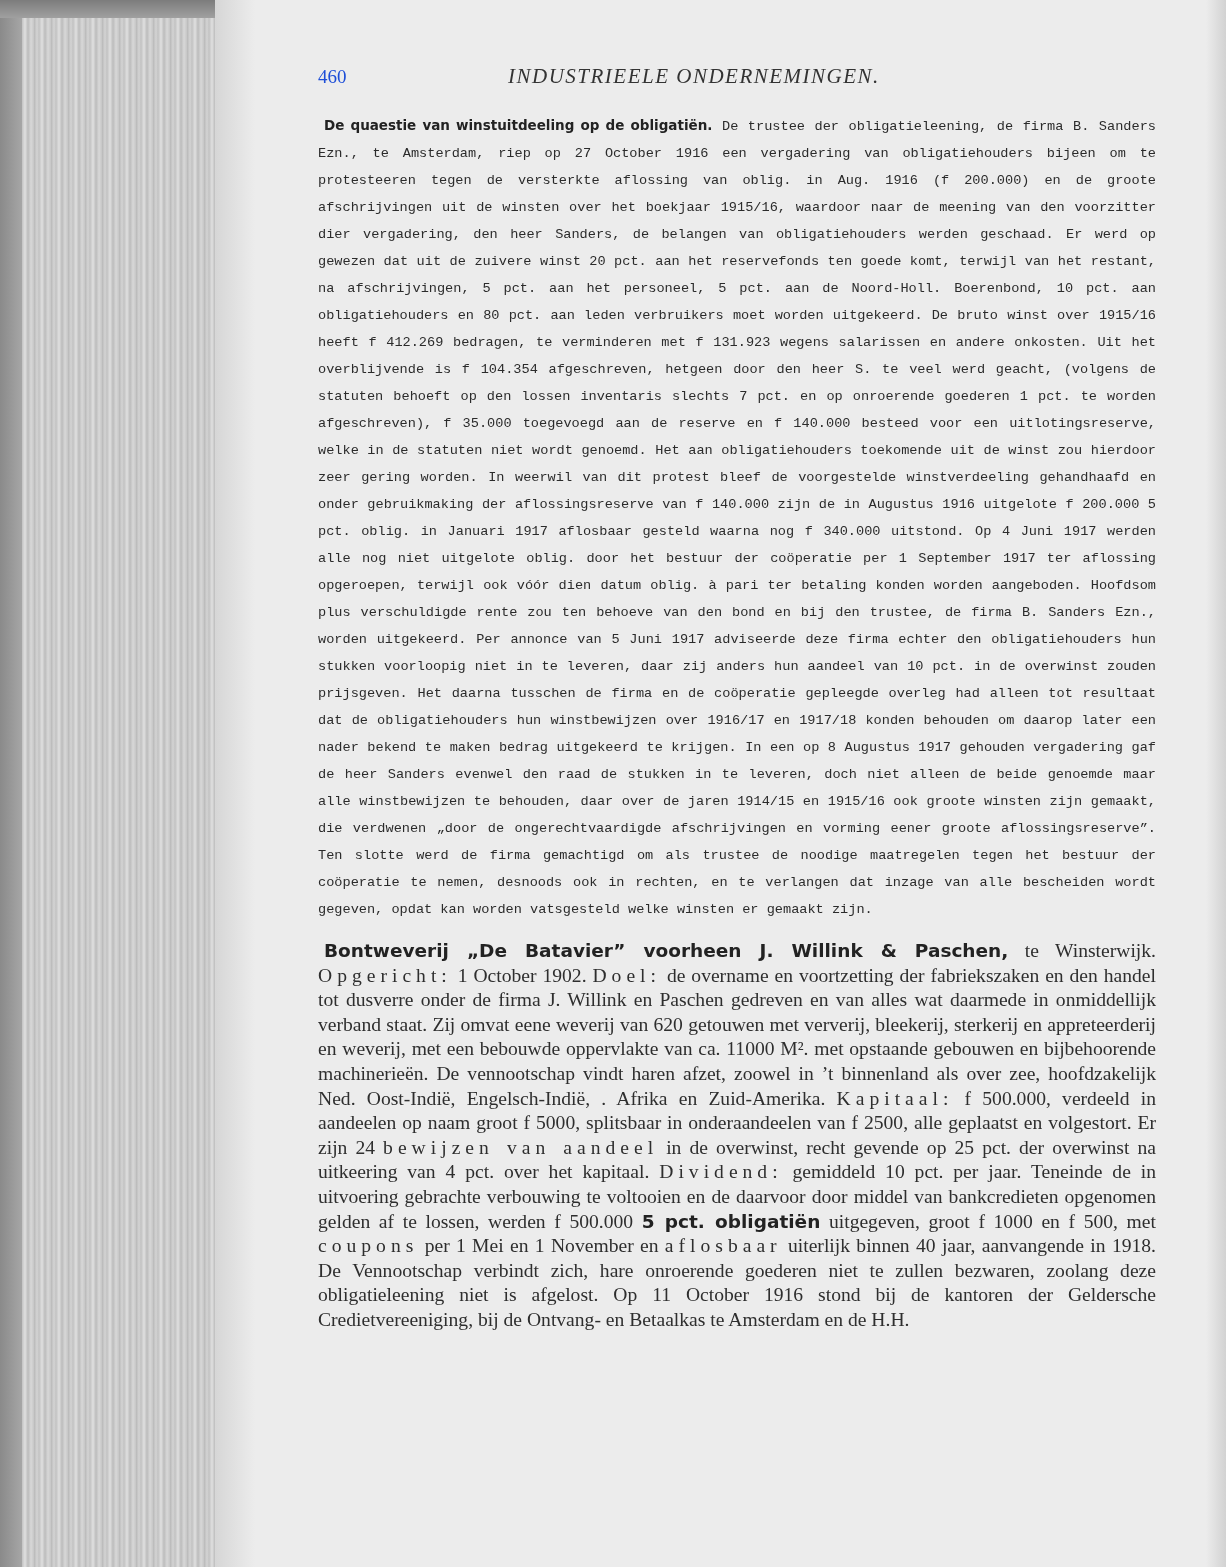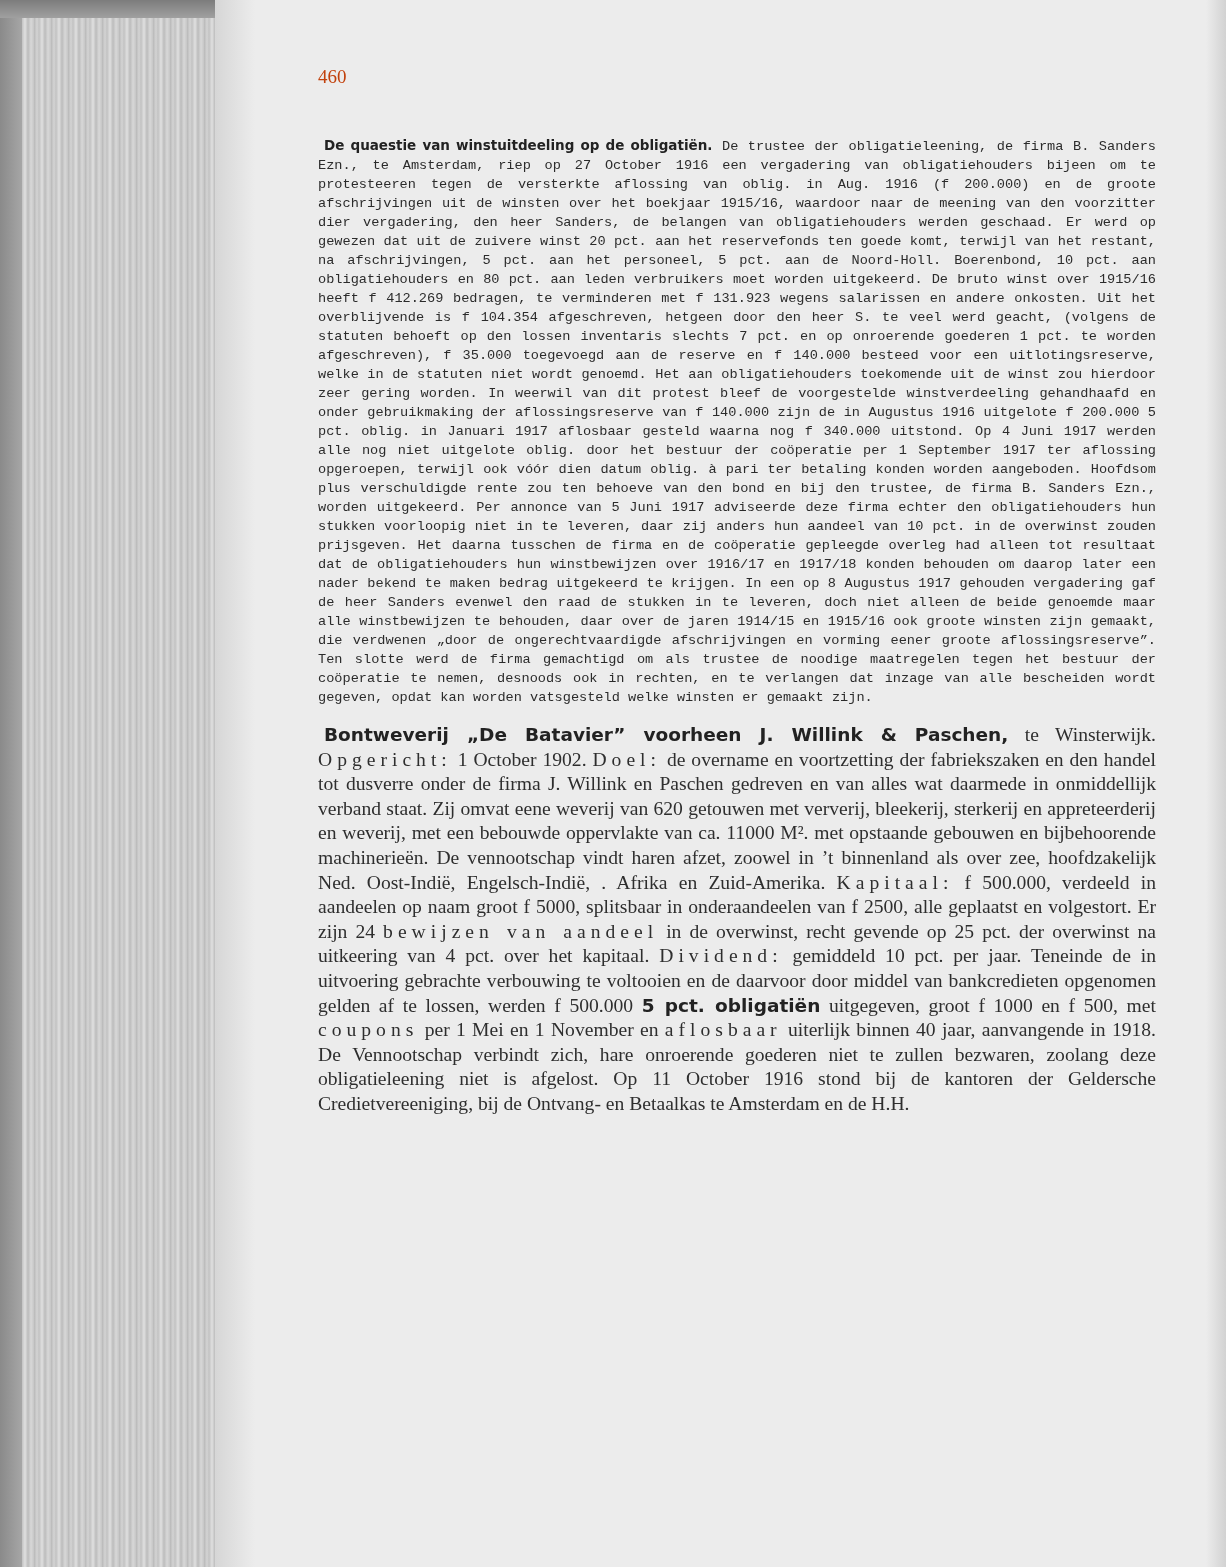--- a/index.html
+++ b/index.html
@@ -32,31 +32,31 @@
       background: linear-gradient(90deg, #ececec, #d2d2d2);
     }
     .page {
       position: absolute; left: 318px; top: 62px; width: 838px;
     }
     .running-head {
       position: relative; height: 34px;
     }
     .page-number {
       position: absolute; left: 0; top: 4px;
-      font-family: "Liberation Serif", serif; font-size: 19px; color: #c2410c;
+      font-family: "Liberation Serif", serif; font-size: 19px; color: #1d4ed8;
     }
     .running-title {
       position: absolute; left: 190px; top: 2px;
       font-family: "Liberation Serif", serif; font-style: italic;
       font-size: 21px; letter-spacing: 1.5px; color: #333;
     }
     .sec1 {
-      margin-top: 40px;
+      margin-top: 16px;
       font-family: "Liberation Mono", "DejaVu Sans Mono", monospace;
-      font-size: 13.6px; line-height: 19px; text-align: justify;
+      font-size: 13.6px; line-height: 27px; text-align: justify;
       color: #2b2b2b; text-indent: 6px;
     }
     .sec1 .lead {
       font-family: "DejaVu Sans", sans-serif; font-weight: bold; font-size: 13.5px;
       color: #222;
     }
     .sec2 {
       margin-top: 16px;
       font-family: "Liberation Serif", serif;
       font-size: 19.6px; line-height: 24.6px; text-align: justify;
@@ -73,20 +73,21 @@
 
 <div class="edge"></div>
 <div class="edge-dark"></div>
 <div class="edge-top"></div>
 <div class="gutter"></div>
 <div class="right-edge"></div>
 
 <div class="page">
   <div class="running-head">
     <span class="page-number">460</span>
+    <span class="running-title">INDUSTRIEELE ONDERNEMINGEN.</span>
   </div>
 
   <p class="sec1">
     <span class="lead">De quaestie van winstuitdeeling op de obligatiën.</span>
     <span>De trustee der obligatieleening, de firma B. Sanders Ezn., te Amsterdam, riep op 27 October 1916 een vergadering van obligatiehouders bijeen om te protesteeren tegen de versterkte aflossing van oblig. in Aug. 1916 (f 200.000) en de groote afschrijvingen uit de winsten over het boekjaar 1915/16, waardoor naar de meening van den voorzitter dier vergadering, den heer Sanders, de belangen van obligatiehouders werden geschaad. Er werd op gewezen dat uit de zuivere winst 20 pct. aan het reservefonds ten goede komt, terwijl van het restant, na afschrijvingen, 5 pct. aan het personeel, 5 pct. aan de Noord-Holl. Boerenbond, 10 pct. aan obligatiehouders en 80 pct. aan leden verbruikers moet worden uitgekeerd. De bruto winst over 1915/16 heeft f 412.269 bedragen, te verminderen met f 131.923 wegens salarissen en andere onkosten. Uit het overblijvende is f 104.354 afgeschreven, hetgeen door den heer S. te veel werd geacht, (volgens de statuten behoeft op den lossen inventaris slechts 7 pct. en op onroerende goederen 1 pct. te worden afgeschreven), f 35.000 toegevoegd aan de reserve en f 140.000 besteed voor een uitlotingsreserve, welke in de statuten niet wordt genoemd. Het aan obligatiehouders toekomende uit de winst zou hierdoor zeer gering worden. In weerwil van dit protest bleef de voorgestelde winstverdeeling gehandhaafd en onder gebruikmaking der aflossingsreserve van f 140.000 zijn de in Augustus 1916 uitgelote f 200.000 5 pct. oblig. in Januari 1917 aflosbaar gesteld waarna nog f 340.000 uitstond. Op 4 Juni 1917 werden alle nog niet uitgelote oblig. door het bestuur der coöperatie per 1 September 1917 ter aflossing opgeroepen, terwijl ook vóór dien datum oblig. à pari ter betaling konden worden aangeboden. Hoofdsom plus verschuldigde rente zou ten behoeve van den bond en bij den trustee, de firma B. Sanders Ezn., worden uitgekeerd. Per annonce van 5 Juni 1917 adviseerde deze firma echter den obligatiehouders hun stukken voorloopig niet in te leveren, daar zij anders hun aandeel van 10 pct. in de overwinst zouden prijsgeven. Het daarna tusschen de firma en de coöperatie gepleegde overleg had alleen tot resultaat dat de obligatiehouders hun winstbewijzen over 1916/17 en 1917/18 konden behouden om daarop later een nader bekend te maken bedrag uitgekeerd te krijgen. In een op 8 Augustus 1917 gehouden vergadering gaf de heer Sanders evenwel den raad de stukken in te leveren, doch niet alleen de beide genoemde maar alle winstbewijzen te behouden, daar over de jaren 1914/15 en 1915/16 ook groote winsten zijn gemaakt, die verdwenen „door de ongerechtvaardigde afschrijvingen en vorming eener groote aflossingsreserve”. Ten slotte werd de firma gemachtigd om als trustee de noodige maatregelen tegen het bestuur der coöperatie te nemen, desnoods ook in rechten, en te verlangen dat inzage van alle bescheiden wordt gegeven, opdat kan worden vatsgesteld welke winsten er gemaakt zijn.</span>
   </p>
 
   <p class="sec2">
     <span class="lead">Bontweverij „De Batavier” voorheen J. Willink &amp; Paschen,</span><span> te Winsterwijk. </span><span class="spaced">Opgericht:</span><span> 1 October 1902. </span><span class="spaced">Doel:</span><span> de overname en voortzetting der fabriekszaken en den handel tot dusverre onder de firma J. Willink en Paschen gedreven en van alles wat daarmede in onmiddellijk verband staat. Zij omvat eene weverij van 620 getouwen met ververij, bleekerij, sterkerij en appreteerderij en weverij, met een bebouwde oppervlakte van ca. 11000 M². met opstaande gebouwen en bijbehoorende machinerieën. De vennootschap vindt haren afzet, zoowel in ’t binnenland als over zee, hoofdzakelijk Ned. Oost-Indië, Engelsch-Indië, . Afrika en Zuid-Amerika. </span><span class="spaced">Kapitaal:</span><span> f 500.000, verdeeld in aandeelen op naam groot f 5000, splitsbaar in onderaandeelen van f 2500, alle geplaatst en volgestort. Er zijn 24 </span><span class="spaced">bewijzen van aandeel</span><span> in de overwinst, recht gevende op 25 pct. der overwinst na uitkeering van 4 pct. over het kapitaal. </span><span class="spaced">Dividend:</span><span> gemiddeld 10 pct. per jaar. Teneinde de in uitvoering gebrachte verbouwing te voltooien en de daarvoor door middel van bankcredieten opgenomen gelden af te lossen, werden f 500.000 </span><span class="bold">5 pct. obligatiën</span><span> uitgegeven, groot f 1000 en f 500, met </span><span class="spaced">coupons</span><span> per 1 Mei en 1 November en </span><span class="spaced">aflosbaar</span><span> uiterlijk binnen 40 jaar, aanvangende in 1918. De Vennootschap verbindt zich, hare onroerende goederen niet te zullen bezwaren, zoolang deze obligatieleening niet is afgelost. Op 11 October 1916 stond bij de kantoren der Geldersche Credietvereeniging, bij de Ontvang- en Betaalkas te Amsterdam en de H.H.</span>
   </p>

